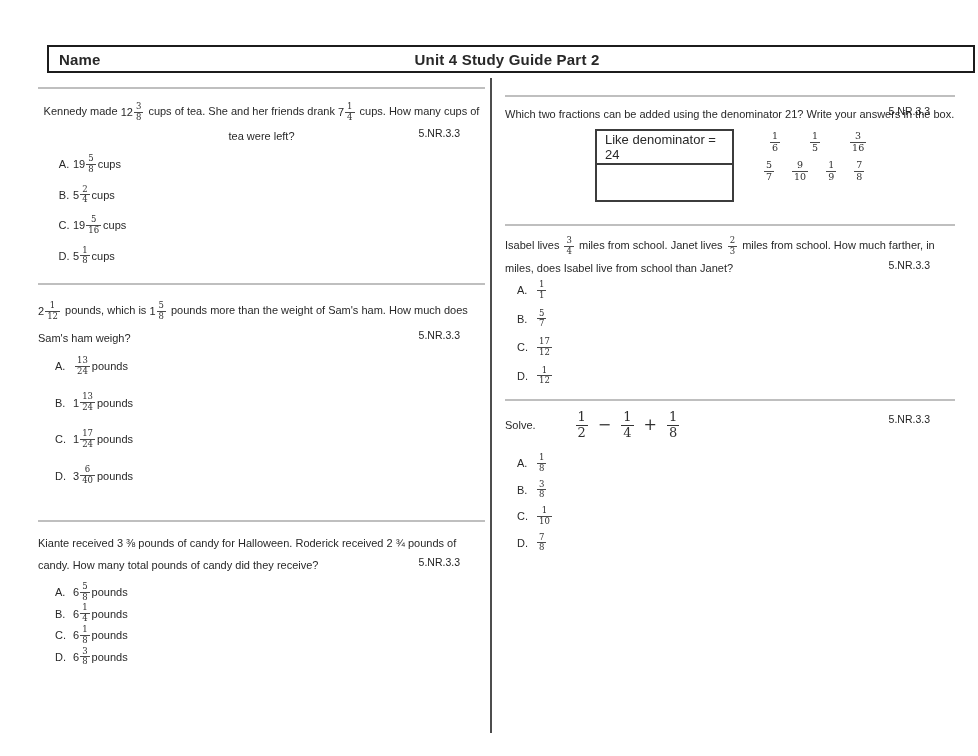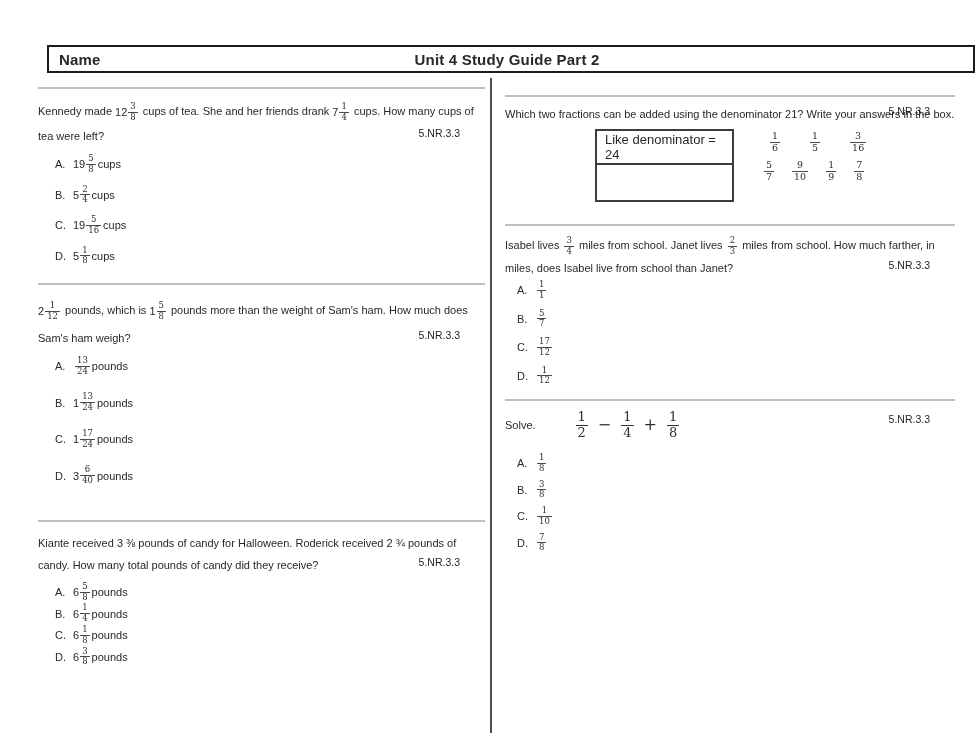--- a/index.html
+++ b/index.html
@@ -51,21 +51,21 @@
     font-family:"DejaVu Serif",serif;font-size:8.5px;line-height:1.15;
     margin:0 2px;vertical-align:middle;color:#303030;
   }
   .frac .num{padding:0 2px 0;}
   .frac .den{border-top:1px solid #4a4a4a;padding:0 2px 0;}
   .mixed{display:inline-flex;align-items:center;vertical-align:middle;}
   .mixed .whole{font-size:11px;}
   .mixed .frac{margin-left:1px;margin-right:2px;}
 
   
-  .ql0{padding:10px 0 7px;}  .ql0 .prompt{line-height:24px;} .ql0 .option{margin-bottom:10px;}
+  .ql0{padding:10px 0 7px;text-align:center;}  .ql0 .prompt{line-height:24px;} .ql0 .option{margin-bottom:10px;}
   .ql1{padding:12px 0 18px;} .ql1 .prompt{line-height:27px;} .ql1 .option{margin-bottom:16px;} .ql1 .options{margin-top:4px;}
   .ql2{padding:10px 0 8px;}  .ql2 .prompt{line-height:22px;} .ql2 .option{margin-bottom:1px;}  .ql2 .options{margin-top:6px;}
   .qr0{padding:6px 0 10px;}  .qr0 .prompt{line-height:22px;}
   .qr1{padding:8px 0 5px;}   .qr1 .prompt{line-height:23px;} .qr1 .option{margin-bottom:8px;} .qr1 .options{margin-top:0;}
   .qr2{padding:6px 0 8px;}   .qr2 .option{margin-bottom:6px;} .qr2 .options{margin-top:10px;}
 
   
   .box-row{display:flex;align-items:flex-start;margin:4px 0 12px 90px;}
   .denom-box{width:135px;border:2px solid #3c3c3c;background:#fff;flex:none;}
   .denom-box .cell-label{

